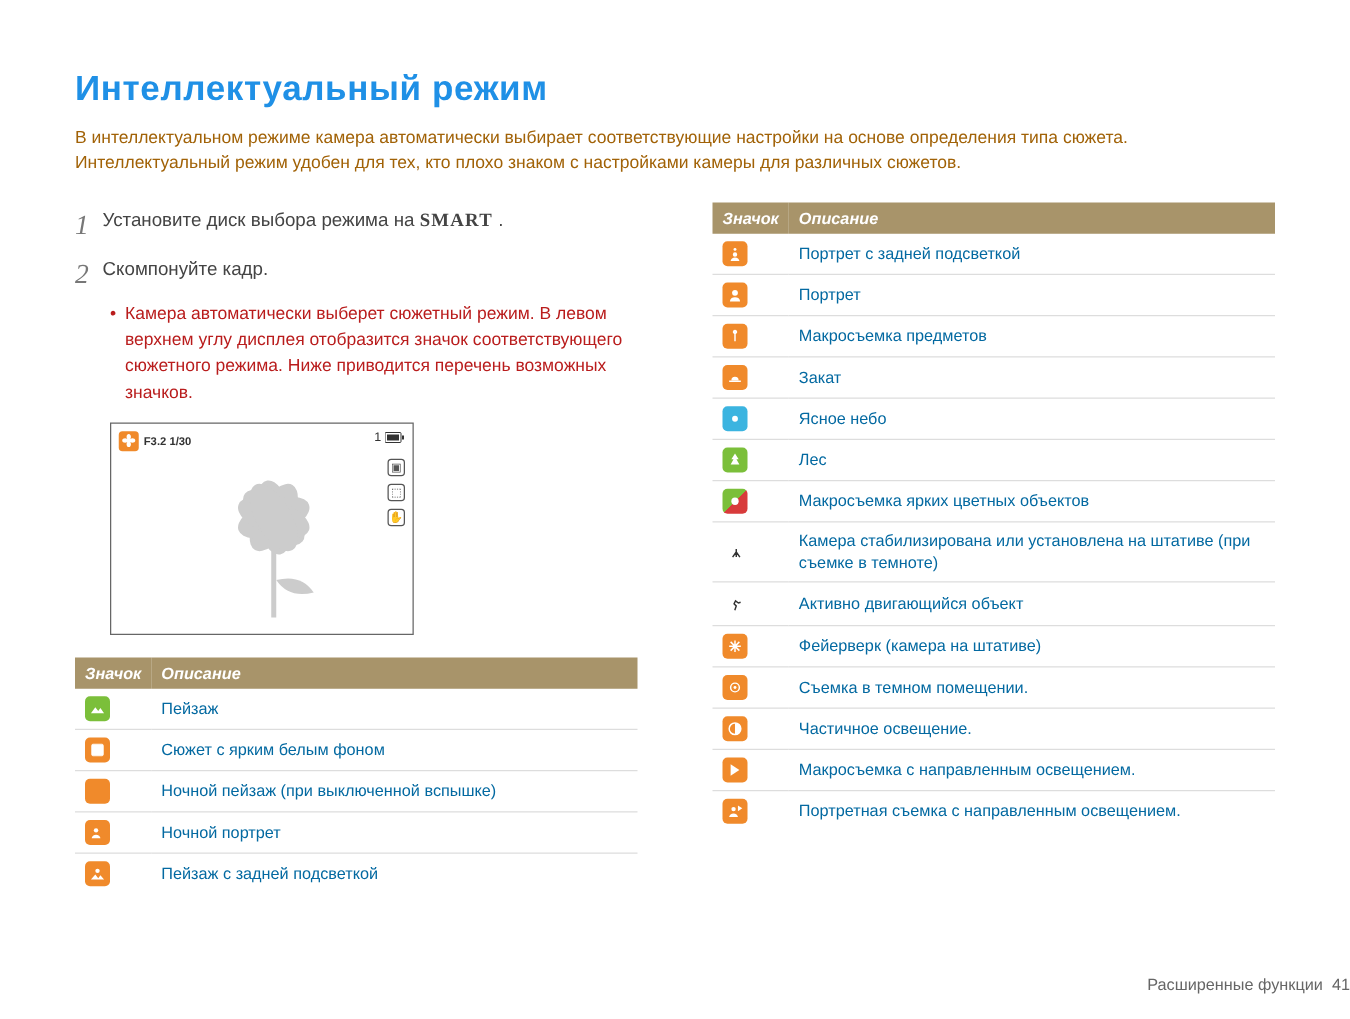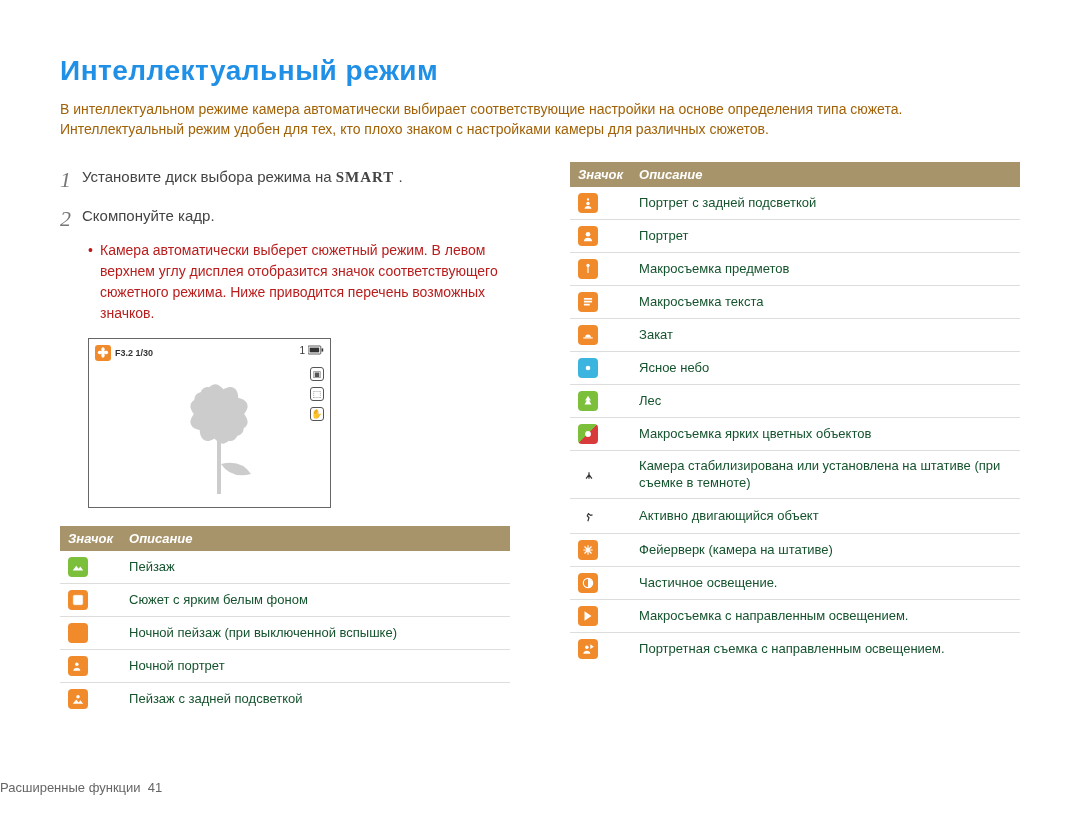--- a/index.html
+++ b/index.html
@@ -111,21 +111,21 @@
     font-style: italic;
     text-align: left;
     padding: 5px 8px;
     font-size: 13px;
   }
   .tbl thead th:first-child { width: 60px; margin-top: 24px; }
   .tbl tbody td {
     padding: 6px 8px;
     border-bottom: 1px solid #ddd;
     vertical-align: middle;
-    color: #14532d;
+    color: #0369a1;
     line-height: 1.35;
   }
   .tbl tbody tr:last-child td { border-bottom: none; }
   .ic {
     display: inline-flex;
     width: 20px; height: 20px;
     border-radius: 4px;
     background: #f08a2b;
     color: #fff;
     font-size: 11px;
@@ -139,21 +139,21 @@
   }
   .ic.blackglyph {
     background: transparent; color: #333;
     font-size: 16px; width: 22px; height: 22px;
   }
   .ic svg { width: 14px; height: 14px; fill: #fff; }
   .footer {
     position: absolute;
     bottom: 20px;
     left: 0; right: 0;
-    text-align: left;
+    text-align: right;
     font-size: 13px;
     color: #666;
   }
 </style>
 </head>
 <body>
 
 <div class="page">
 
   <h1 class="title">Интеллектуальный режим</h1>
@@ -302,28 +302,20 @@
               <td><span class="ic">
                   <svg viewBox="0 0 24 24">
                     <path d="M12 3c-2 0-3 2-3 3s1 3 3 3 3-2 3-3-1-3-3-3zM11 9h2v10h-2z"></path>
                   </svg>
                 </span></td>
               <td>Макросъемка предметов</td>
             </tr>
             <tr>
               <td><span class="ic">
                   <svg viewBox="0 0 24 24">
-                    <path d="M5 5h14v3H5zM5 10h14v3H5zM5 15h10v3H5z"></path>
-                  </svg>
-                </span></td>
-              <td>Макросъемка текста</td>
-            </tr>
-            <tr>
-              <td><span class="ic">
-                  <svg viewBox="0 0 24 24">
                     <path d="M4 16h16v2H4z"></path>
                     <path d="M7 16a5 5 0 0110 0z"></path>
                   </svg>
                 </span></td>
               <td>Закат</td>
             </tr>
             <tr>
               <td><span class="ic cyan">
                   <svg viewBox="0 0 24 24">
                     <circle cx="12" cy="12" r="4"></circle>
@@ -371,20 +363,29 @@
                     <g stroke="#fff" stroke-width="2">
                       <path d="M12 4v16M4 12h16M6 6l12 12M18 6L6 18"></path>
                     </g>
                   </svg>
                 </span></td>
               <td>Фейерверк (камера на штативе)</td>
             </tr>
             <tr>
               <td><span class="ic">
                   <svg viewBox="0 0 24 24">
+                    <circle cx="12" cy="12" r="6" fill="none" stroke="#fff" stroke-width="2"></circle>
+                    <circle cx="12" cy="12" r="2"></circle>
+                  </svg>
+                </span></td>
+              <td>Съемка в темном помещении.</td>
+            </tr>
+            <tr>
+              <td><span class="ic">
+                  <svg viewBox="0 0 24 24">
                     <path d="M12 4a8 8 0 010 16z"></path>
                     <circle cx="12" cy="12" r="8" fill="none" stroke="#fff" stroke-width="2"></circle>
                   </svg>
                 </span></td>
               <td>Частичное освещение.</td>
             </tr>
             <tr>
               <td><span class="ic">
                   <svg viewBox="0 0 24 24">
                     <path d="M6 4l12 8-12 8z"></path>

